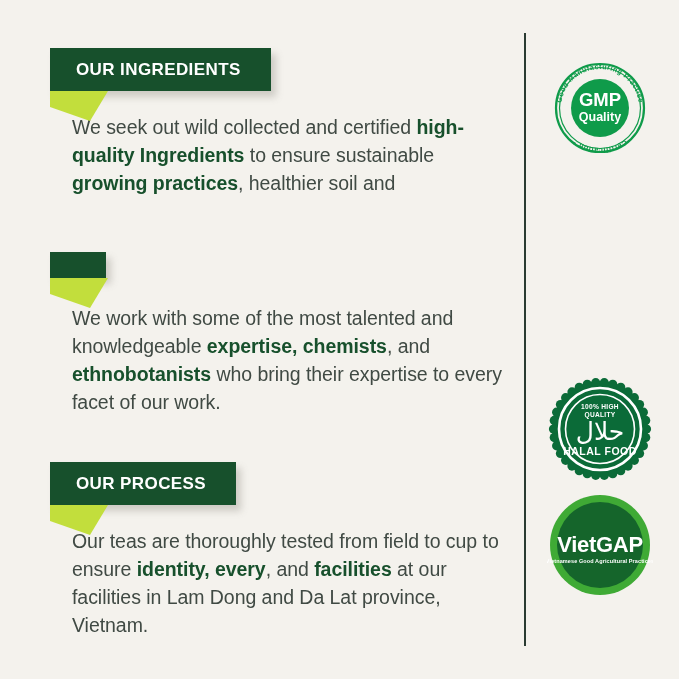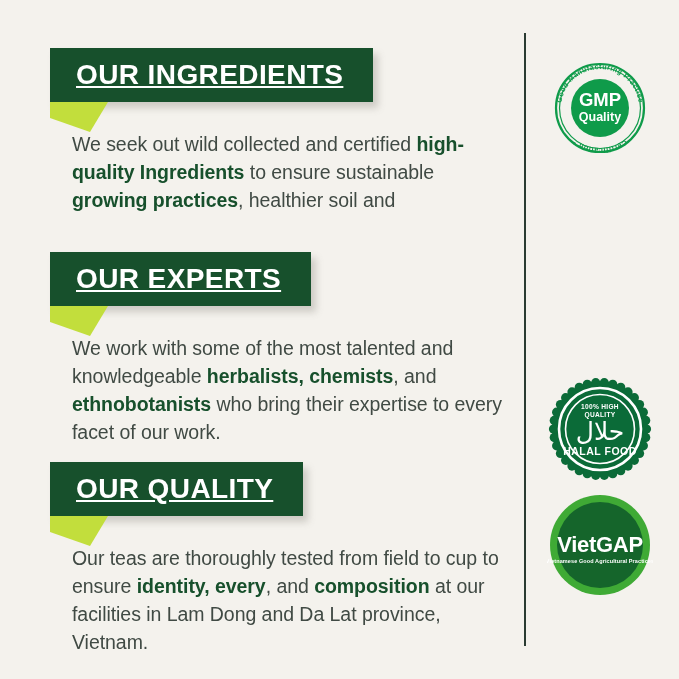--- a/index.html
+++ b/index.html
@@ -49,42 +49,41 @@
     color: #ffffff;
     padding: 13px 30px 13px 26px;
     box-shadow: 5px 6px 7px rgba(120,115,105,0.30);
     z-index: 2;
   }
 
   .banner-label {
     display: block;
     font-family: "Liberation Sans", sans-serif;
     font-weight: bold;
-    font-size: 28px;
+    font-size: 17px;
     letter-spacing: 0.4px;
     line-height: 1;
     white-space: nowrap;
-    text-decoration: underline;
   }
 
   
   .banner-tail {
     position: absolute;
     left: 0;
     top: 100%;
     width: 58px;
     height: 30px;
     z-index: 1;
   }
   .banner-tail svg { display: block; }
 
   
   .para {
     margin-left: 72px;
-    margin-top: 28px;
+    margin-top: 22px;
     width: 432px;
     font-family: "Liberation Sans", sans-serif;
     font-size: 19.5px;
     line-height: 1.44;
     color: #404a44;
     letter-spacing: -0.05px;
   }
 
   .para b {
     font-weight: bold;
@@ -142,43 +141,42 @@
             </svg>
           </span>
         </div>
       </div>
       <p class="para">We seek out wild collected and certified <b>high-quality Ingredients</b> to ensure sustainable <b>growing practices</b>, healthier soil and</p>
     </div>
 
     <div class="section" style="top:252px;">
       <div class="banner-wrap">
         <div class="banner">
-          <span class="banner-label">OUR EXPERTS</span>
           <span class="banner-tail">
             <svg viewBox="0 0 58 30" width="58" height="30">
               <polygon points="0,0 58,0 40,30 0,16" fill="#c2de3c"></polygon>
             </svg>
           </span>
         </div>
       </div>
-      <p class="para">We work with some of the most talented and knowledgeable <b>herbalists, chemists</b>, and <b>ethnobotanists</b> who bring their expertise to every facet of our work.</p>
+      <p class="para">We work with some of the most talented and knowledgeable <b>expertise, chemists</b>, and <b>ethnobotanists</b> who bring their expertise to every facet of our work.</p>
     </div>
 
     <div class="section" style="top:462px;">
       <div class="banner-wrap">
         <div class="banner">
-          <span class="banner-label">OUR QUALITY</span>
+          <span class="banner-label">OUR PROCESS</span>
           <span class="banner-tail">
             <svg viewBox="0 0 58 30" width="58" height="30">
               <polygon points="0,0 58,0 40,30 0,16" fill="#c2de3c"></polygon>
             </svg>
           </span>
         </div>
       </div>
-      <p class="para">Our teas are thoroughly tested from field to cup to ensure <b>identity, every</b>, and <b>composition</b> at our facilities in Lam Dong and Da Lat province, Vietnam.</p>
+      <p class="para">Our teas are thoroughly tested from field to cup to ensure <b>identity, every</b>, and <b>facilities</b> at our facilities in Lam Dong and Da Lat province, Vietnam.</p>
     </div>
 
   </div>
 
   <div class="divider"></div>
 
   <div class="badge-column">
 
     <div class="badge" id="badge-gmp">
       <svg viewBox="0 0 106 106">

